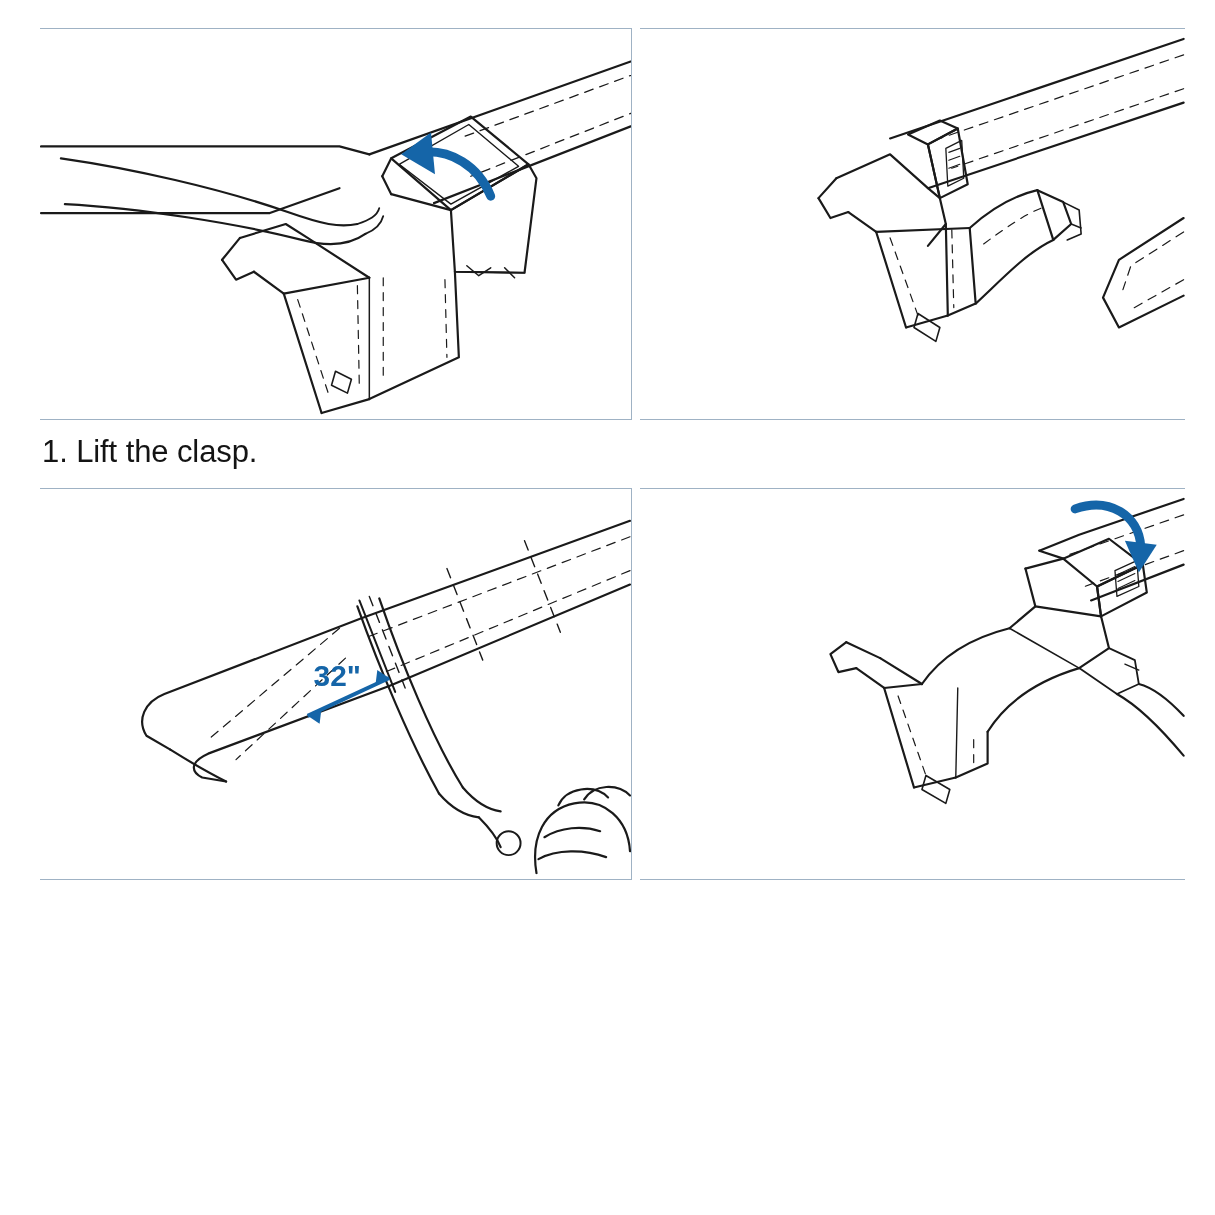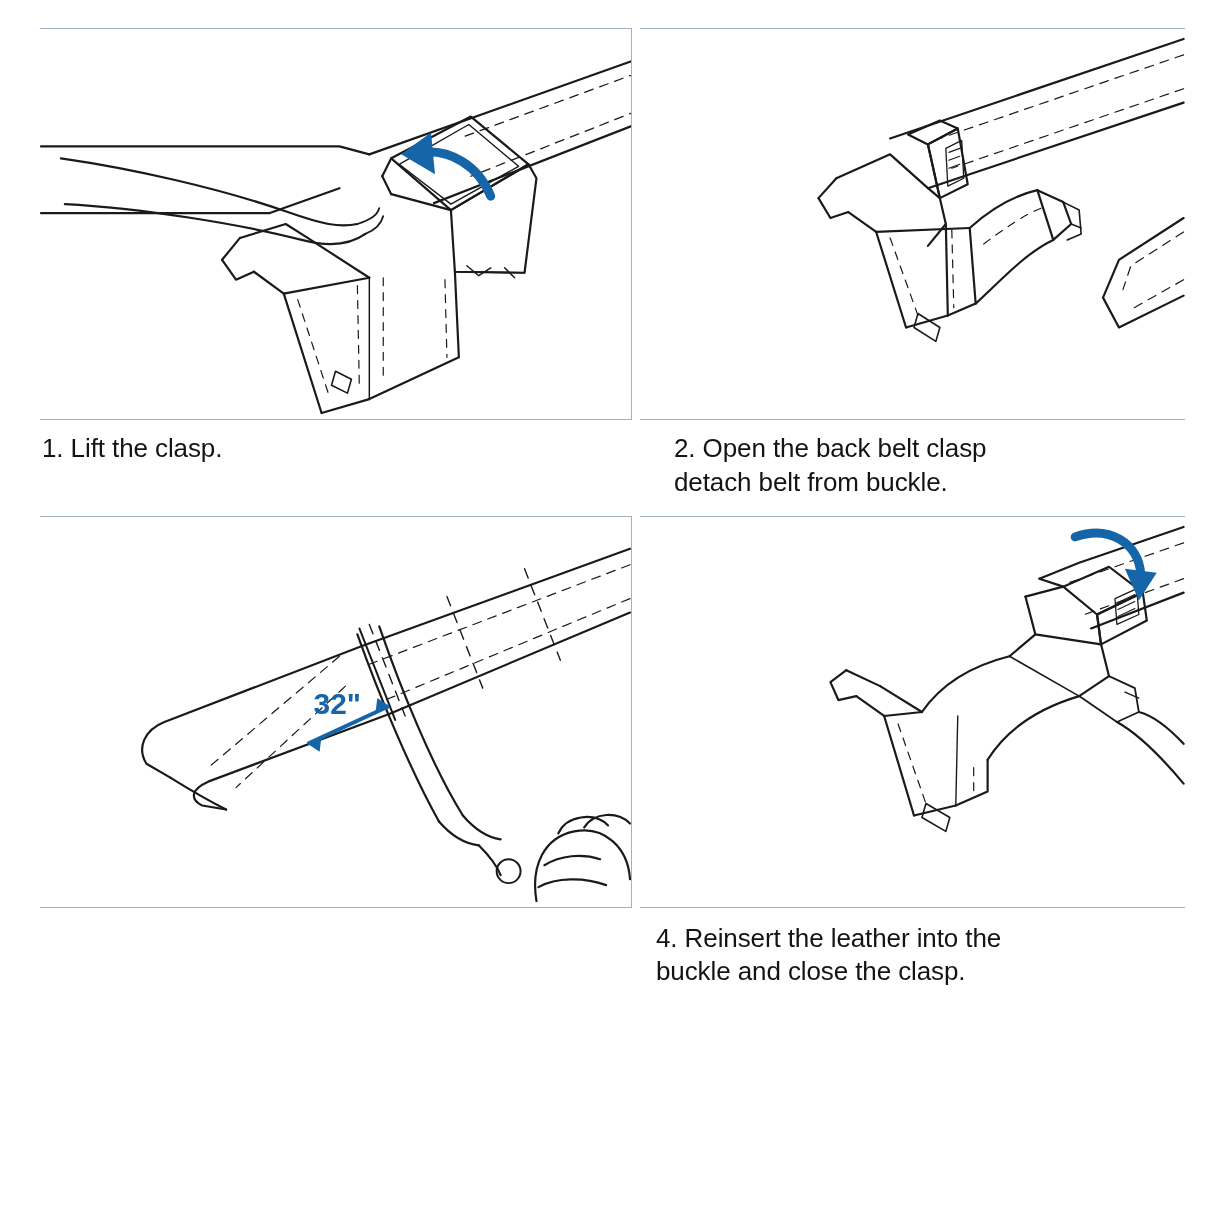--- a/index.html
+++ b/index.html
@@ -39,21 +39,21 @@
     overflow: hidden;
   }
   .panel.p1 { width: 592px; height: 392px; border-right: 1.5px solid #9fb2c4; }
   .panel.p2 { width: 545px; height: 392px; }
   .panel.p3 { width: 592px; height: 392px; border-right: 1.5px solid #9fb2c4; }
   .panel.p4 { width: 545px; height: 392px; }
 
   .panel svg { display: block; width: 100%; height: 100%; }
 
   .caption {
-    font-size: 26px;
+    font-size: 31px;
     line-height: 1.30;
     letter-spacing: -0.1px;
     color: #141414;
     padding-top: 12px;
     padding-bottom: 10px;
     white-space: pre-line;
   }
   .caption.c1 { padding-left: 2px; }
   .caption.c2 { padding-left: 34px; }
   .caption.c3 { padding-left: 4px; padding-top: 14px; }
@@ -167,22 +167,20 @@
             <path d="M398 162 L424 174 L432 196 L414 212"></path>
             <path d="M424 174 L440 182 L442 206 L428 212" stroke-width="1.6"></path>
             <path d="M432 196 L442 200" stroke-width="1.4"></path>
 
             <path d="M545 190 L480 232 L464 270 L480 300 L545 268"></path>
             <path d="M545 204 L492 238 L484 262" stroke-width="1.2" stroke-dasharray="9 7"></path>
             <path d="M545 252 L492 282" stroke-width="1.2" stroke-dasharray="9 7"></path>
           </g>
         </svg>
       </div>
-      <div class="caption c2">2. Open the back belt clasp
-detach belt from buckle.</div>
     </div>
 
     <div class="cell row2">
       <div class="panel p3">
         <svg viewBox="0 0 592 392" xmlns="http://www.w3.org/2000/svg">
           <g fill="none" stroke="#1a1a1a" stroke-width="2.2" stroke-linejoin="round" stroke-linecap="round">
 
             <path d="M592 32 L322 130 L124 206 C104 214 96 232 106 248 L130 262"></path>
             <path d="M592 96 L350 198 L168 266 C150 274 150 284 162 290 L186 294"></path>
             <path d="M130 262 C146 272 170 286 186 294"></path>
@@ -266,18 +264,16 @@
             <path d="M500 196 C516 200 530 212 545 228"></path>
             <path d="M478 206 C496 216 520 238 545 268"></path>
           </g>
 
           <g>
             <path d="M436 20 C470 8 500 26 502 58" fill="none" stroke="#1565a8" stroke-width="9" stroke-linecap="round"></path>
             <path d="M486 52 L518 56 L500 84 Z" fill="#1565a8"></path>
           </g>
         </svg>
       </div>
-      <div class="caption c4">4. Reinsert the leather into the
-buckle and close the clasp.</div>
     </div>
 
   </div>
 </div>
 
 </body></html>

